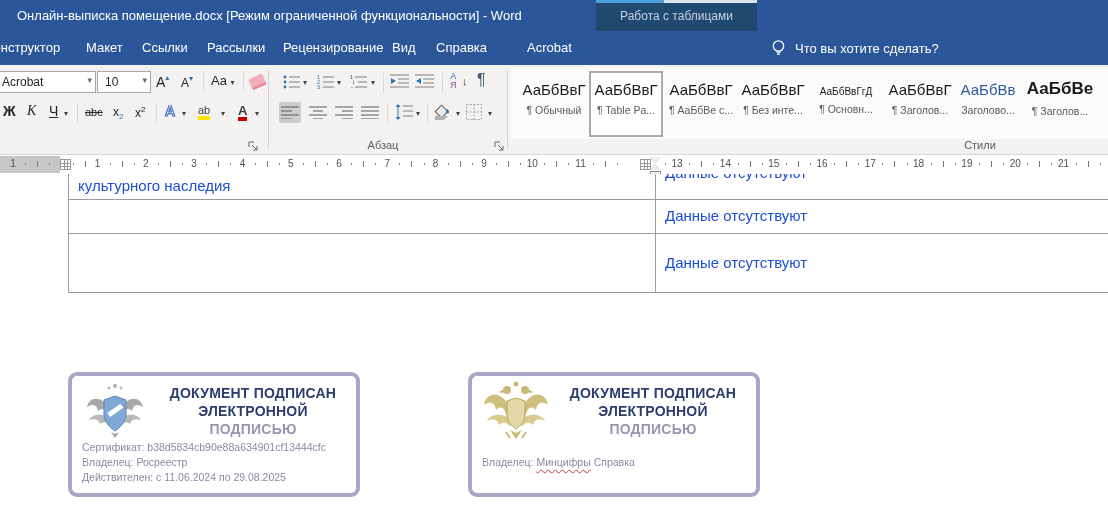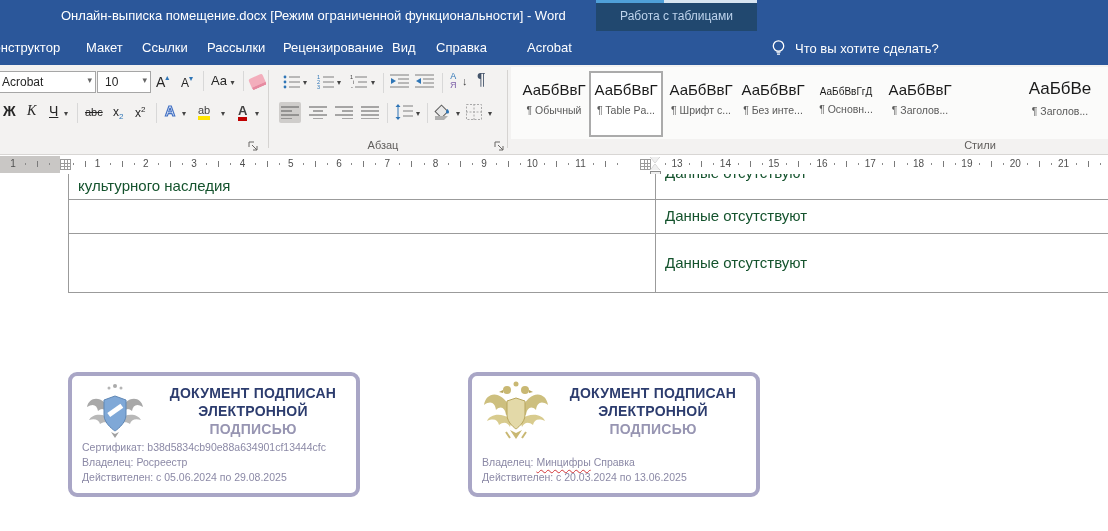--- a/index.html
+++ b/index.html
@@ -1,21 +1,21 @@
 <!DOCTYPE html>
 <html><head>
 <meta charset="utf-8">
 <style>
   html,body{margin:0;padding:0;background:#fff;font-family:"Liberation Sans",sans-serif;}
   #app{position:relative;width:1108px;height:531px;overflow:hidden;background:#fff;}
   .abs{position:absolute;}
 
   
   .titlebar{position:absolute;left:0;top:0;width:1108px;height:31px;background:#2b579a;}
-  .win-title{position:absolute;left:17px;top:8px;font-size:13px;color:#ffffff;white-space:nowrap;margin-left:44px;}
+  .win-title{position:absolute;left:17px;top:8px;font-size:13px;color:#ffffff;white-space:nowrap;}
   .ctx-box{position:absolute;left:596px;top:0;width:161px;height:65px;background:#21486f;}
   .ctx-accent{position:absolute;left:0;top:0;width:161px;height:3px;
               background:linear-gradient(to right,#4fa0d9 0 42%,#d8e5f1 42% 100%);}
   .ctx-label{position:absolute;left:0;top:9px;width:161px;text-align:center;font-size:12px;color:#bdd3ec;}
 
   
   .tabrow{position:absolute;left:0;top:31px;width:1108px;height:34px;background:#2b579a;overflow:hidden;}
   .mtab{position:absolute;top:9px;font-size:13px;color:#ffffff;white-space:nowrap;cursor:default;}
   .ctab{position:absolute;top:9px;font-size:13px;color:#ffffff;white-space:nowrap;}
   .tellme{position:absolute;left:795px;top:10px;font-size:13px;color:#ffffff;white-space:nowrap;}
@@ -38,21 +38,21 @@
   .eraser{position:absolute;left:250px;top:11px;width:15px;height:9px;background:#f3aebc;border-bottom:3px solid #e68aa0;border-radius:2px;transform:rotate(-24deg);}
   .selbox{background:#cfcdcb;border-radius:2px;}
 
   
   .stylepanel{position:absolute;left:511px;top:2px;width:597px;height:72px;background:#fbfbfa;}
   .sitem{position:absolute;top:4px;width:70px;height:62px;text-align:center;border:2px solid transparent;}
   .sitem.sel{border-color:#ababab;background:#fff;}
   .ssample{margin-top:8px;font-size:15px;color:#1a1a1a;white-space:nowrap;overflow:hidden;}
   .ssample.small{font-size:10px;margin-top:13px;}
   .ssample.blue{color:#2e5b9f;}
-  .ssample.big{font-weight:400;font-size:17px;margin-top:6px;}
+  .ssample.big{font-weight:700;font-size:17px;margin-top:6px;}
   .slabel{margin-top:6px;font-size:10.5px;color:#5a5a5a;white-space:nowrap;overflow:hidden;}
 
   
   .ruler{position:absolute;left:0;top:155px;width:1108px;height:19px;background:#fff;}
   .rmargin{position:absolute;left:0;top:1px;width:60px;height:17px;background:#c9c7c5;}
   .rnum{position:absolute;top:3px;font-size:10px;color:#4f4f4f;transform:translateX(-50%);}
   .rbar{position:absolute;top:6px;width:1px;height:6px;background:#7a7a7a;}
   .rdot{position:absolute;top:8px;width:1px;height:2px;background:#8a8a8a;}
   .tgrid{position:absolute;top:4px;width:9px;height:9px;
          background:
@@ -62,21 +62,21 @@
            linear-gradient(#9a9a9a,#9a9a9a) 6px 0/1px 9px no-repeat;
          border:1px solid #9a9a9a;}
   .ind-top{position:absolute;width:0;height:0;border-left:5px solid transparent;border-right:5px solid transparent;border-top:6px solid #efefef;filter:drop-shadow(0 0 0.5px #777);}
   .ind-bot{position:absolute;width:0;height:0;border-left:5px solid transparent;border-right:5px solid transparent;border-bottom:6px solid #efefef;filter:drop-shadow(0 0 0.5px #777);}
   .ind-box{position:absolute;width:9px;height:6px;background:#efefef;border:1px solid #8a8a8a;}
 
   
   .doc{position:absolute;left:0;top:174px;width:1108px;height:357px;background:#fff;overflow:hidden;}
   .tline-h{position:absolute;left:68px;width:1040px;height:1px;background:#9b9b9b;}
   .tline-v{position:absolute;top:0;width:1px;height:118px;background:#9b9b9b;}
-  .cell{position:absolute;font-size:15px;color:#14532d;line-height:22px;}
+  .cell{position:absolute;font-size:15px;color:#1d4ed8;line-height:22px;}
   .misspell{text-decoration:underline wavy #d13438 1px;text-underline-offset:3px;}
 
   
   .stamp{position:absolute;width:284px;height:117px;border:4px solid #a9a6c6;border-radius:9px;background:#fff;}
   .stitle{position:absolute;left:82px;right:4px;top:8px;text-align:center;font-size:14px;font-weight:600;
           color:#2c3c6e;line-height:18px;letter-spacing:.2px;}
   .stitle .muted{color:#9795b2;}
   .scert{position:absolute;left:10px;top:64px;font-size:10.5px;color:#8b89a6;line-height:15px;white-space:nowrap;}
   .emblem{position:absolute;}
 </style>
@@ -241,33 +241,37 @@
       <div class="sitem" style="left:6px;">
         <div class="ssample">АаБбВвГ</div>
         <div class="slabel">¶ Обычный</div>
       </div>
       <div class="sitem sel" style="left:78px;">
         <div class="ssample">АаБбВвГ</div>
         <div class="slabel">¶ Table Pa...</div>
       </div>
       <div class="sitem" style="left:153px;">
         <div class="ssample">АаБбВвГ</div>
-        <div class="slabel">¶ Шрифт с...</div>
+        <div class="slabel">¶ АаБбВе с...</div>
       </div>
       <div class="sitem" style="left:225px;">
         <div class="ssample">АаБбВвГ</div>
         <div class="slabel">¶ Без инте...</div>
       </div>
       <div class="sitem" style="left:298px;">
         <div class="ssample small">АаБбВвГгД</div>
         <div class="slabel">¶ Основн...</div>
       </div>
       <div class="sitem" style="left:372px;">
         <div class="ssample">АаБбВвГ</div>
         <div class="slabel">¶ Заголов...</div>
+      </div>
+      <div class="sitem" style="left:440px;">
+        <div class="ssample blue">АаБбВв</div>
+        <div class="slabel">Заголово...</div>
       </div>
       <div class="sitem" style="left:512px;">
         <div class="ssample big">АаБбВе</div>
         <div class="slabel">¶ Заголов...</div>
       </div>
       <div class="sitem" style="left:584px;">
         <div class="ssample">А</div>
         <div class="slabel">П</div>
       </div>
     </div>
@@ -312,21 +316,21 @@
         <path d="M27 50l4 6 4-6-4 2z" fill="#a0a0a0"></path>
       </svg>
       <div class="stitle">
         <span>ДОКУМЕНТ ПОДПИСАН</span><br>
         <span>ЭЛЕКТРОННОЙ</span><br>
         <span class="muted">ПОДПИСЬЮ</span>
       </div>
       <div class="scert">
         <span>Сертификат: b38d5834cb90e88a634901cf13444cfc</span><br>
         <span>Владелец: </span><span class="misspell"></span><span>Росреестр</span><br>
-        <span>Действителен: с 05.06.2024 по 29.08.2025</span>
+        <span>Действителен: с 11.06.2024 по 29.08.2025</span>
       </div>
     </div>
 
     <div class="stamp" style="left:468px;top:198px;">
       <svg class="emblem" style="left:10px;top:2px;" width="68" height="64" viewBox="0 0 68 64">
         <circle cx="34" cy="6" r="2.5" fill="#c9b873"></circle>
         <circle cx="25" cy="12" r="4" fill="#c9b873"></circle>
           <circle cx="43" cy="12" r="4" fill="#c9b873"></circle>
         <path d="M21 12l-4 2 4 1zM47 12l4 2-4 1z" fill="#b7a55c"></path>
         <path d="M30 34C20 10 4 14 2 27c7-5 11-2 12 5 5-5 9-2 10 5z" fill="#cdbf7e"></path>
@@ -338,17 +342,16 @@
         <path d="M24 54l4 6M44 54l-4 6" stroke="#c9b873" stroke-width="2"></path>
       </svg>
       <div class="stitle">
         <span>ДОКУМЕНТ ПОДПИСАН</span><br>
         <span>ЭЛЕКТРОННОЙ</span><br>
         <span class="muted">ПОДПИСЬЮ</span>
       </div>
       <div class="scert">
         <br>
         <span>Владелец: </span><span class="misspell">Минцифры</span><span> Справка</span><br>
-        <span>Действителен: с 20.03.2024 по 13.06.2025</span>
       </div>
     </div>
   </div>
 </div>
 
 </body></html>

